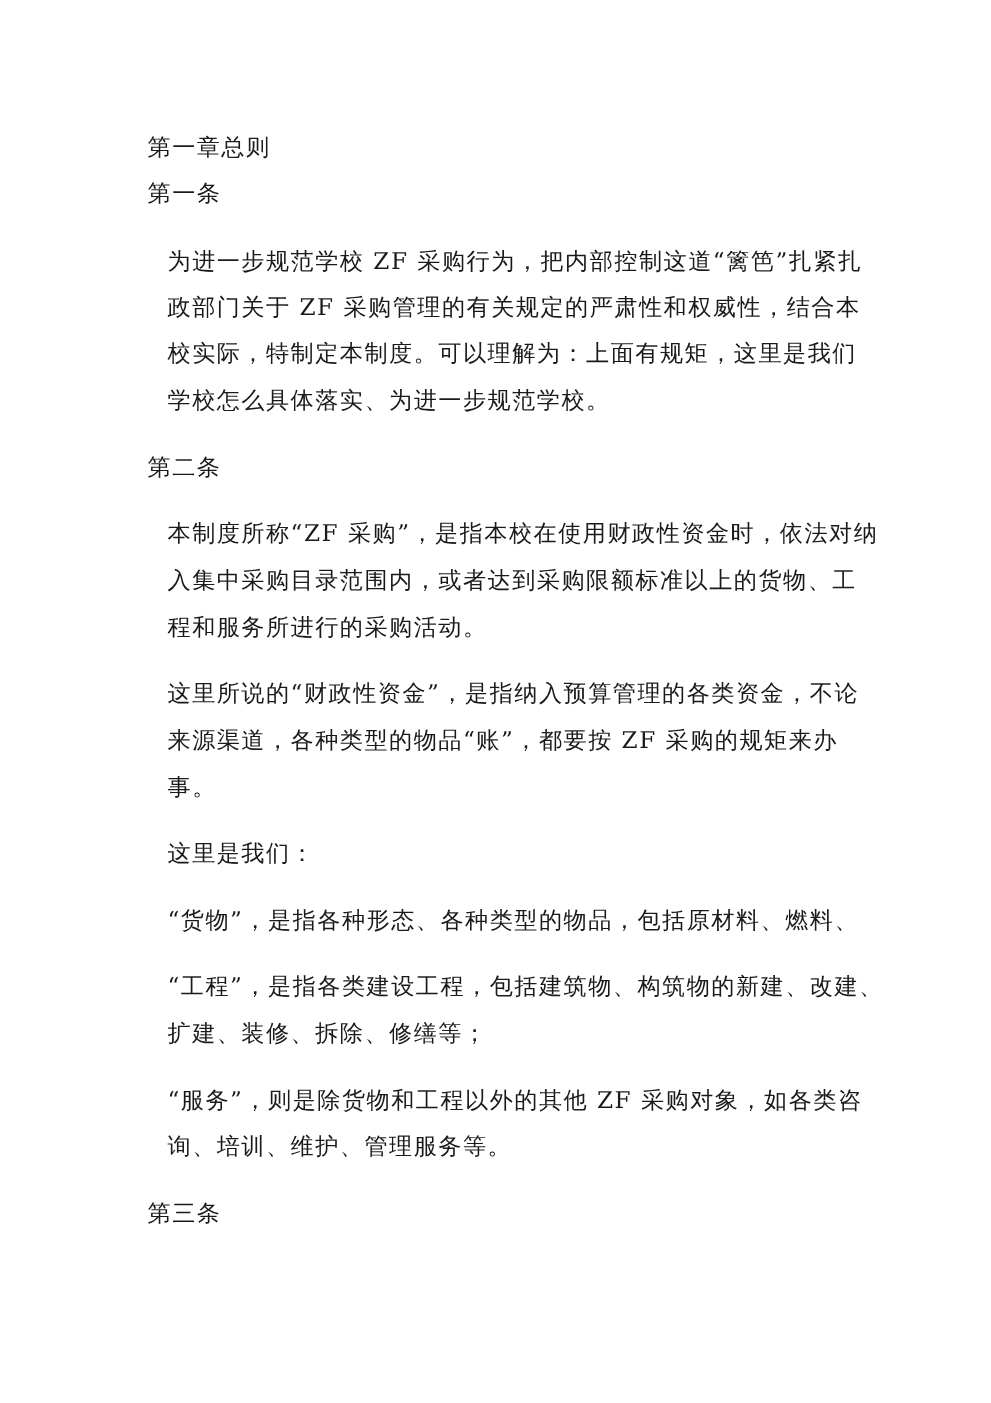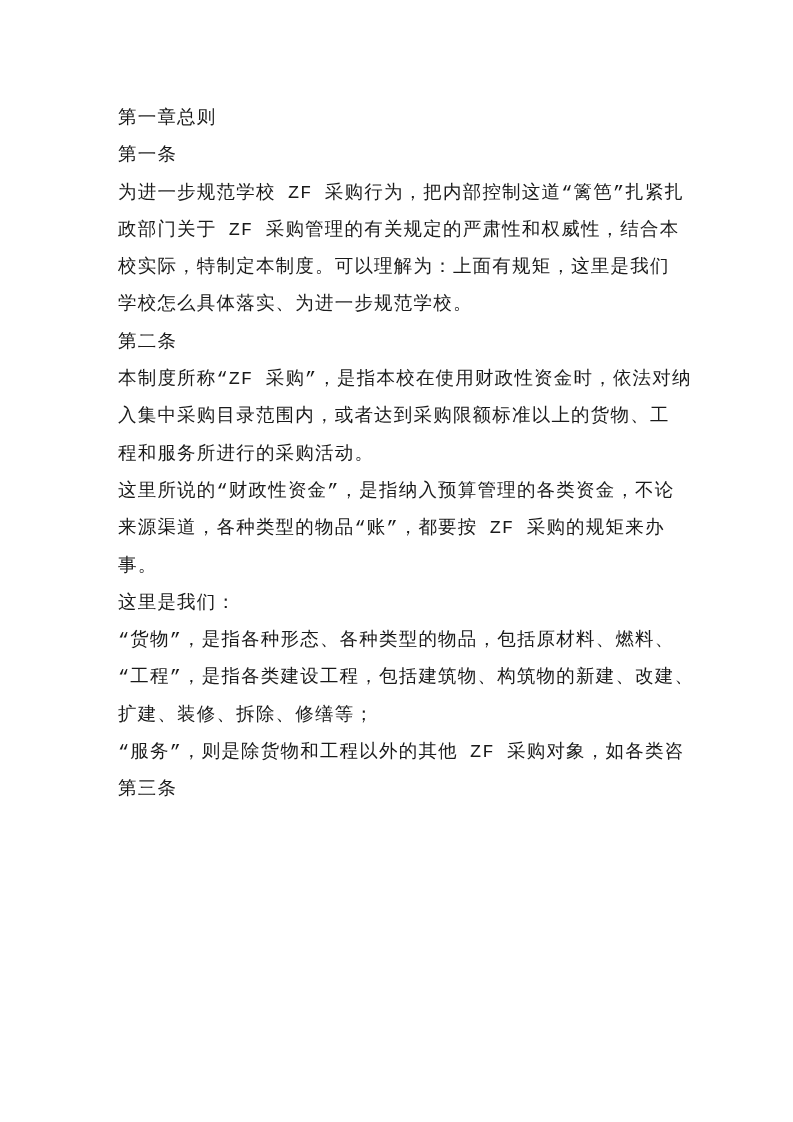--- a/index.html
+++ b/index.html
@@ -8,22 +8,22 @@
     position: absolute;
     left: 118px;
     top: 100px;
     width: 568px;
     font-family: "DejaVu Serif", "Liberation Serif", serif;
     font-size: 18.5px;
     line-height: 37.3px;
     color: #1a1a1a;
     letter-spacing: 1.2px;
   }
-  .line { display: block; white-space: nowrap; font-family: Liberation Mono, monospace; }
-  .para { margin: 0; padding: 0; }
+  .line { display: block; white-space: nowrap; }
+  .para { margin: 16px; padding: 0; }
 </style>
 </head>
 <body>
 
 <div class="page">
   <span class="line">第一章总则</span>
 
   <span class="line">第一条</span>
   <div class="para">
     <span class="line">为进一步规范学校 ZF 采购行为，把内部控制这道“篱笆”扎紧扎</span>
@@ -48,16 +48,17 @@
   </div>
   <div class="para">
     <span class="line">“货物”，是指各种形态、各种类型的物品，包括原材料、燃料、</span>
   </div>
   <div class="para">
     <span class="line">“工程”，是指各类建设工程，包括建筑物、构筑物的新建、改建、</span>
     <span class="line">扩建、装修、拆除、修缮等；</span>
   </div>
   <div class="para">
     <span class="line">“服务”，则是除货物和工程以外的其他 ZF 采购对象，如各类咨</span>
+    <span class="line">询、培训、维护、管理服务等。</span>
   </div>
 
   <span class="line">第三条</span>
 </div>
 
 </body></html>

